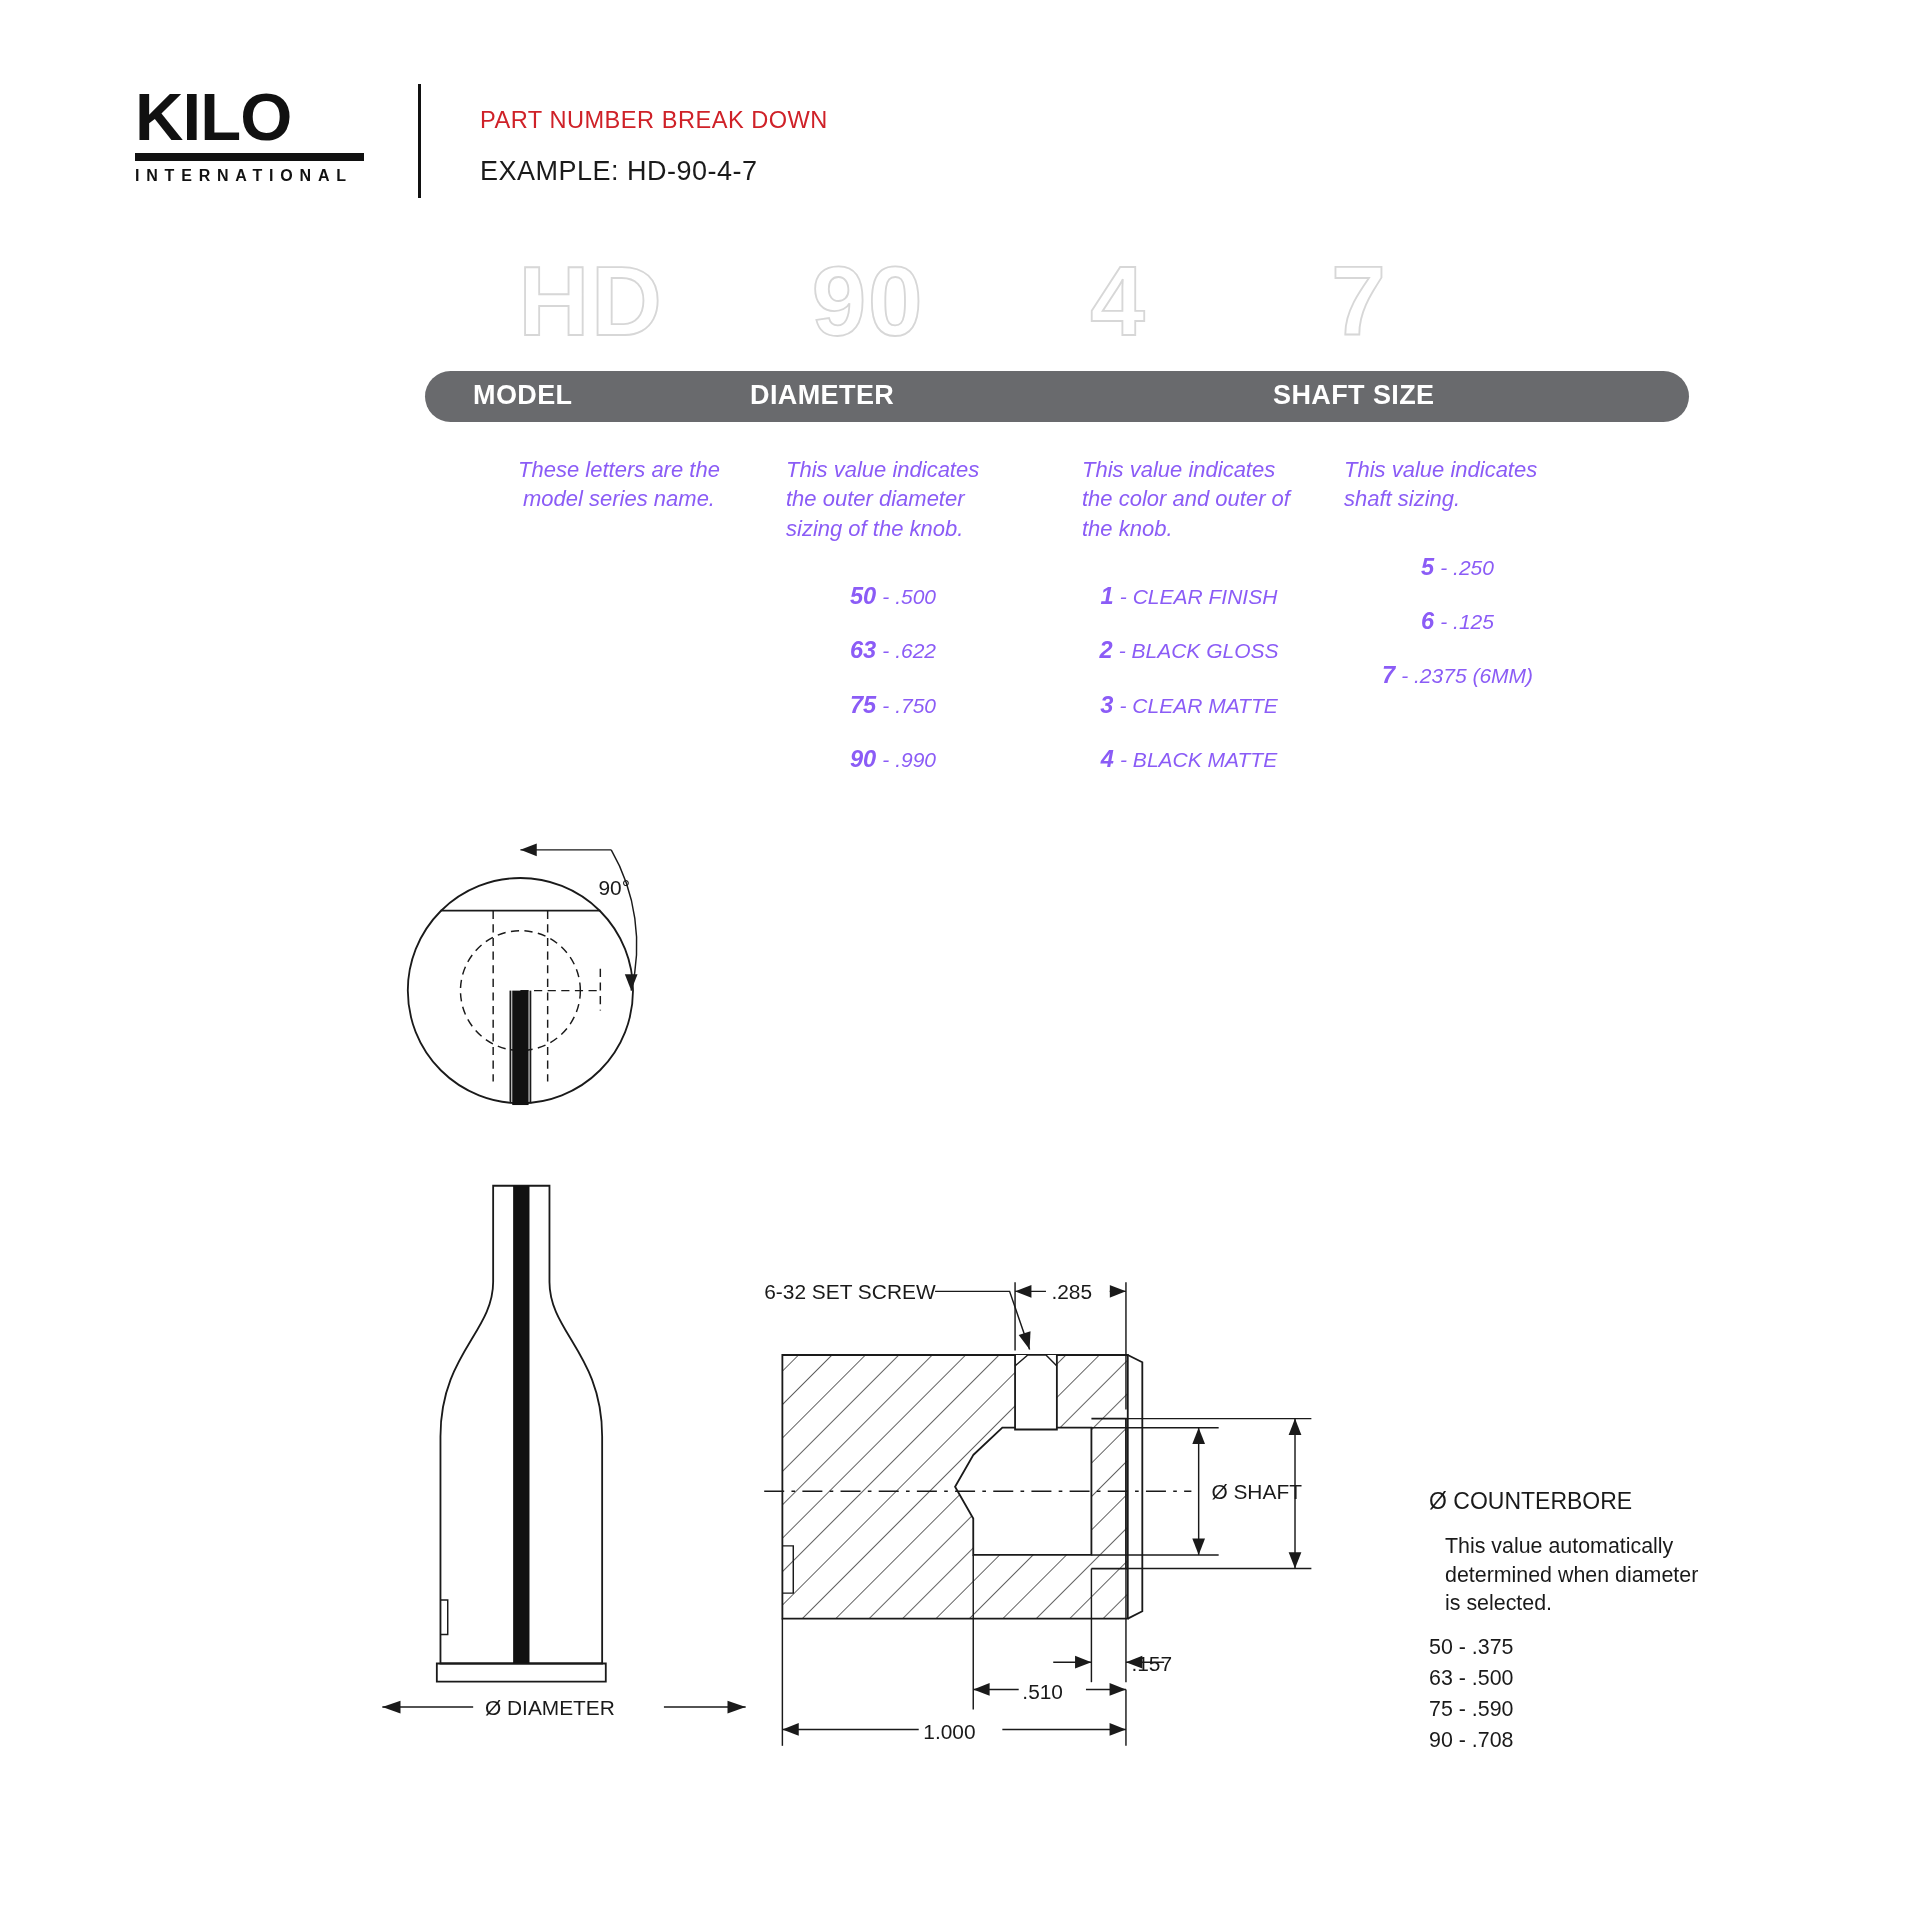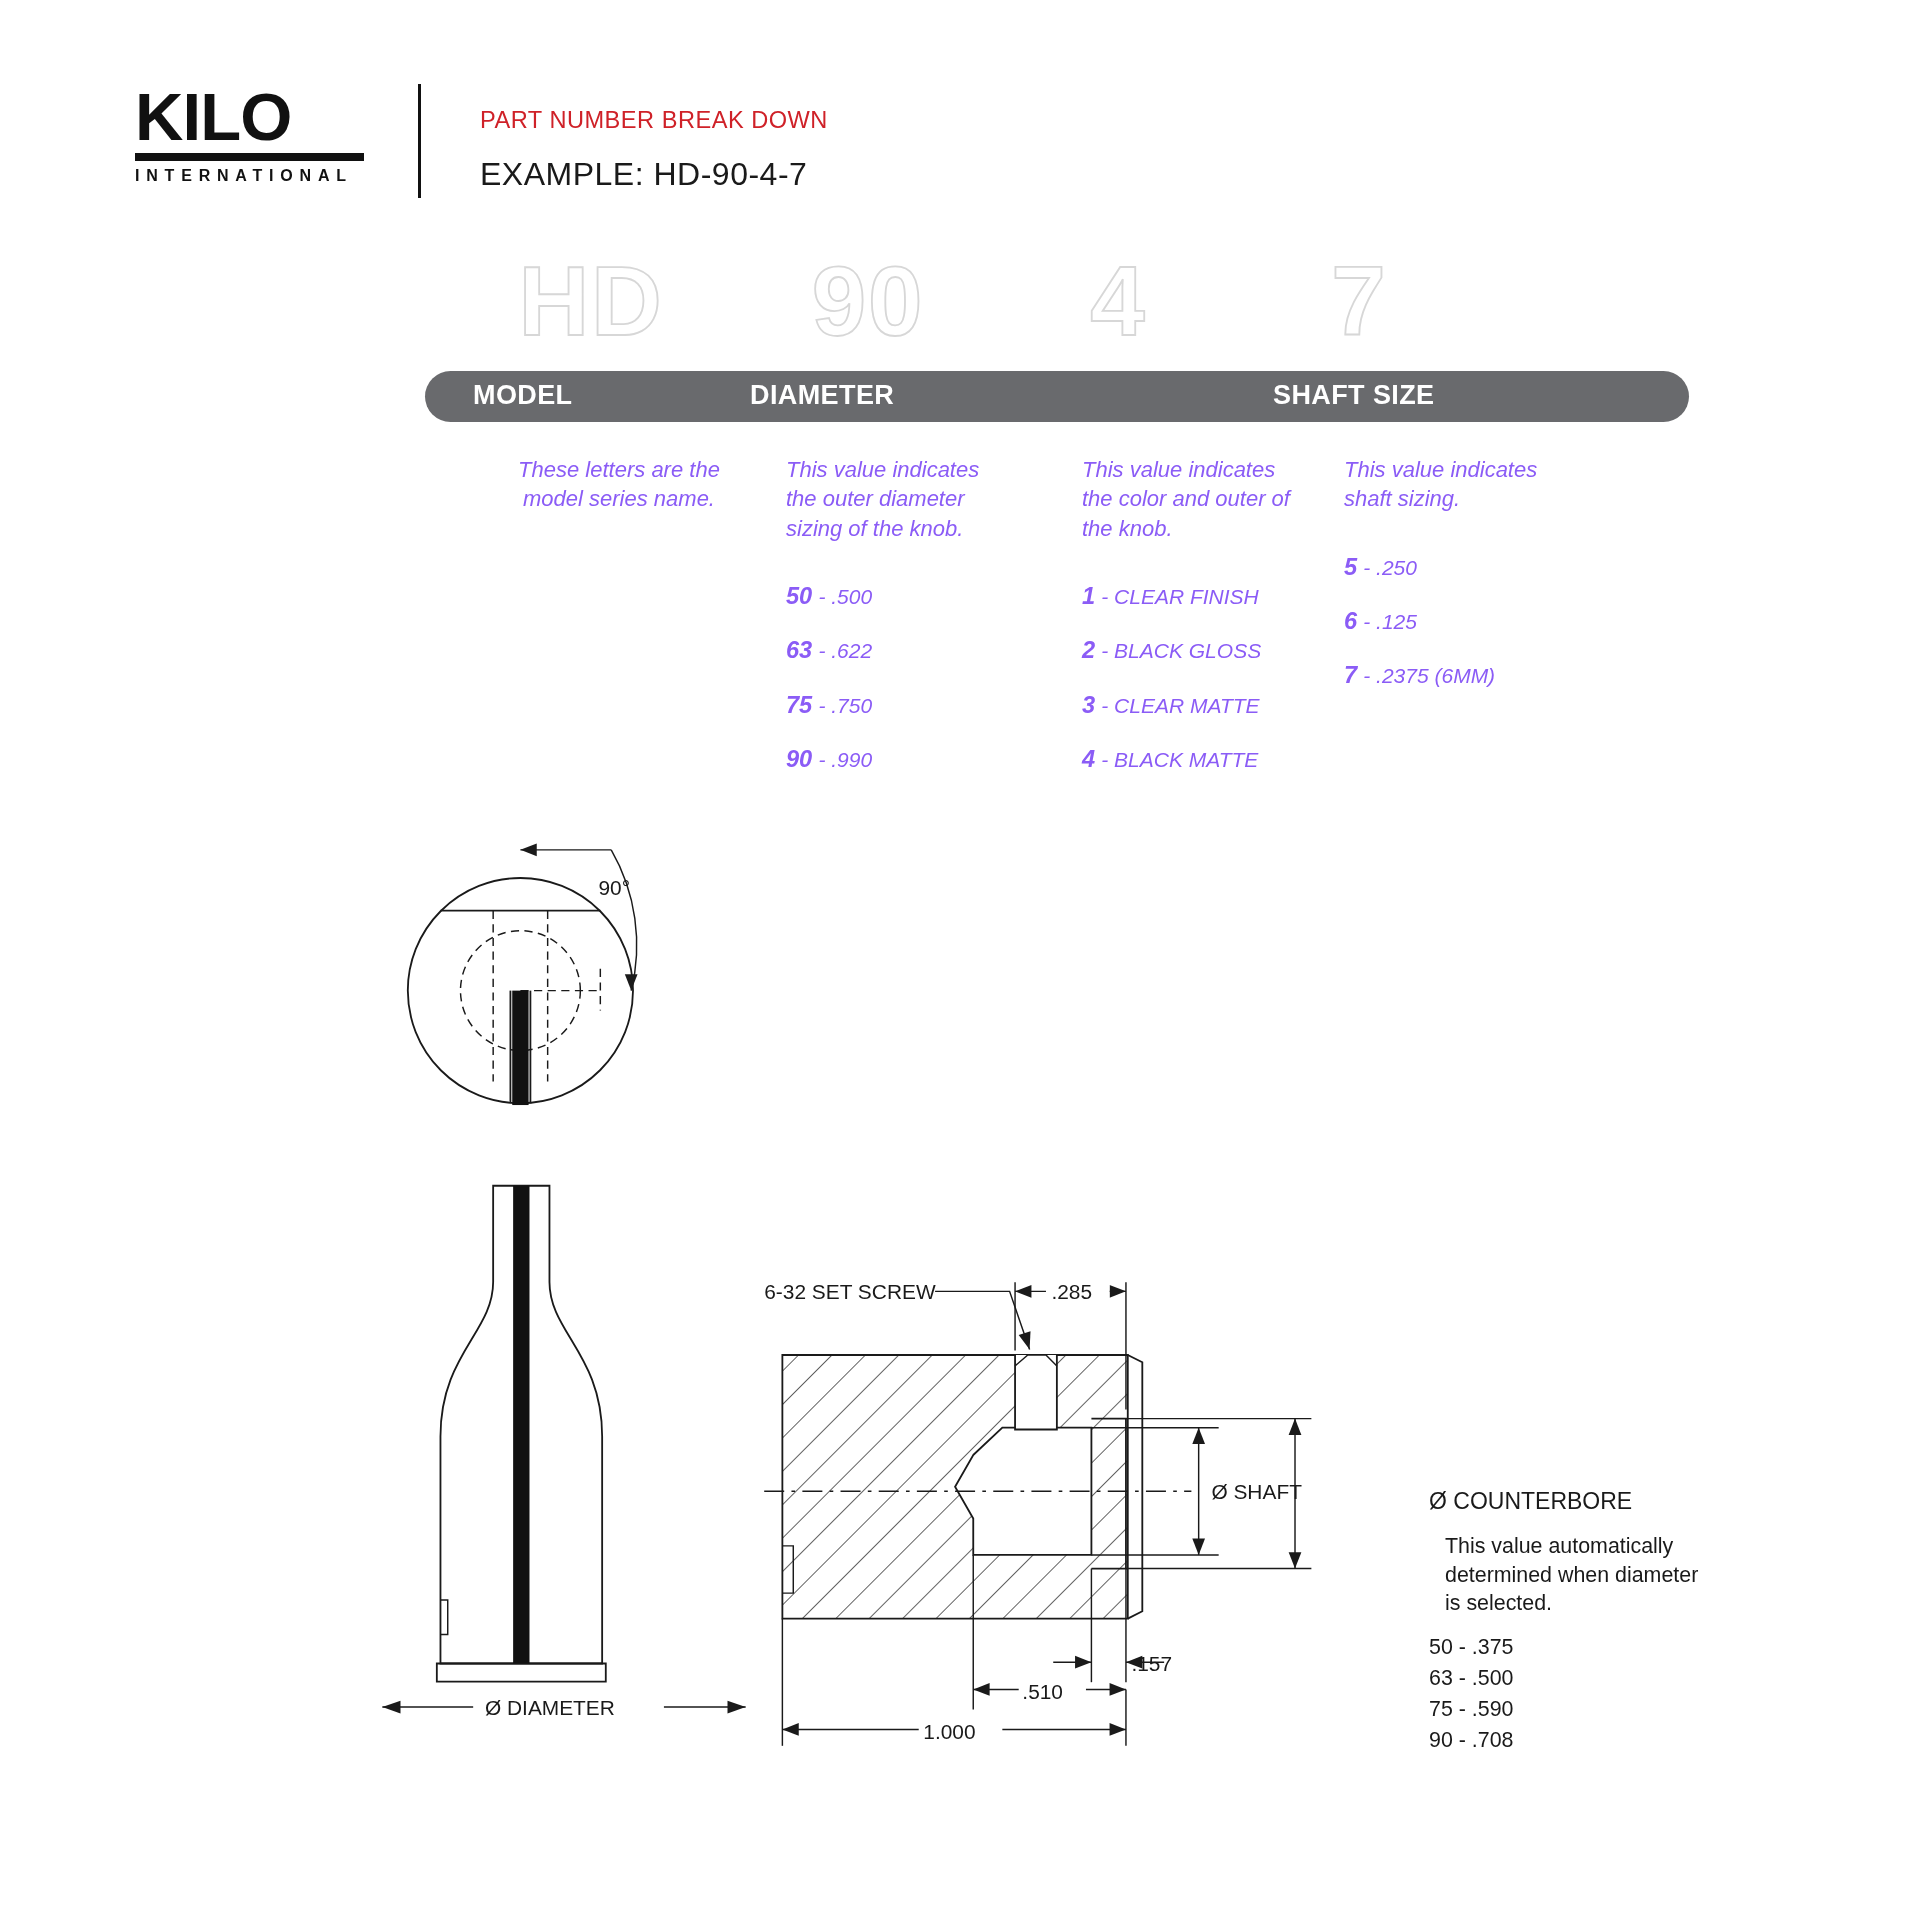--- a/index.html
+++ b/index.html
@@ -6,21 +6,21 @@
   body{width:1920px;height:1932px;font-family:"Liberation Sans",sans-serif;color:#1a1a1a;overflow:hidden;position:relative;}
   .page{position:relative;width:1920px;height:1932px;padding-left:47px;}
 
   
   .logo{position:absolute;left:135px;top:87px;width:236px;}
   .logo-word{font-family:"Liberation Sans",sans-serif;font-weight:bold;font-size:67px;letter-spacing:-0.9px;line-height:0.9;color:#111;}
   .logo-rule{width:229px;height:8.2px;background:#111;margin-top:5.5px;}
   .logo-sub{font-size:16px;letter-spacing:6.8px;font-weight:bold;color:#111;margin-top:6.4px;}
   .head-divider{position:absolute;left:418px;top:84px;width:2.7px;height:114px;background:#111;}
   .head-title{position:absolute;left:480px;top:107px;font-size:23.6px;letter-spacing:0.5px;color:#cf2128;}
-  .head-example{position:absolute;left:480px;top:156px;font-size:32px;letter-spacing:0.5px;color:#1a1a1a;}
+  .head-example{position:absolute;left:480px;top:156px;font-size:27px;letter-spacing:0.5px;color:#1a1a1a;}
 
   
   .ghost{position:absolute;font-family:"Liberation Sans",sans-serif;font-weight:bold;font-size:98px;color:#ffffff;-webkit-text-stroke:1.8px #d7d7d7;text-align:center;letter-spacing:1.8px;}
   #ghost0{left:473px;top:245px;width:236px;}
   #ghost1{left:750px;top:245px;width:236px;}
   #ghost2{left:1032px;top:245px;width:173px;}
   #ghost3{left:1273px;top:245px;width:173px;}
 
   
   .bar{position:absolute;left:425px;top:371px;width:1264px;height:51px;background:#696a6d;border-radius:25.5px;}
@@ -31,21 +31,21 @@
   #bl3{left:1273px;width:236px;}
 
   
   .col{position:absolute;top:455px;font-size:22px;line-height:1.33;color:#8b5cf6;font-style:italic;}
   #col0{left:512px;width:214px;text-align:center;}
   #col1{left:786px;width:214px;}
   #col2{left:1082px;width:214px;}
   #col3{left:1344px;width:227px;}
   .col .desc{margin:0;}
   .list{margin-top:38px;}
-  .list-row{margin-bottom:23px;white-space:nowrap;}
+  .list-row{margin-bottom:23px;white-space:nowrap;text-align:center;}
   .code{font-weight:bold;font-size:23.6px;}
   .val{font-size:21px;}
 
   
   svg{display:block;}
   .dwg{position:absolute;}
   .ln{stroke:#1a1a1a;fill:none;stroke-width:2;}
   .lnthin{stroke:#1a1a1a;fill:none;stroke-width:1.6;}
   .dash{stroke:#1a1a1a;fill:none;stroke-width:1.6;stroke-dasharray:9 6;}
   .solidblk{fill:#111;}

